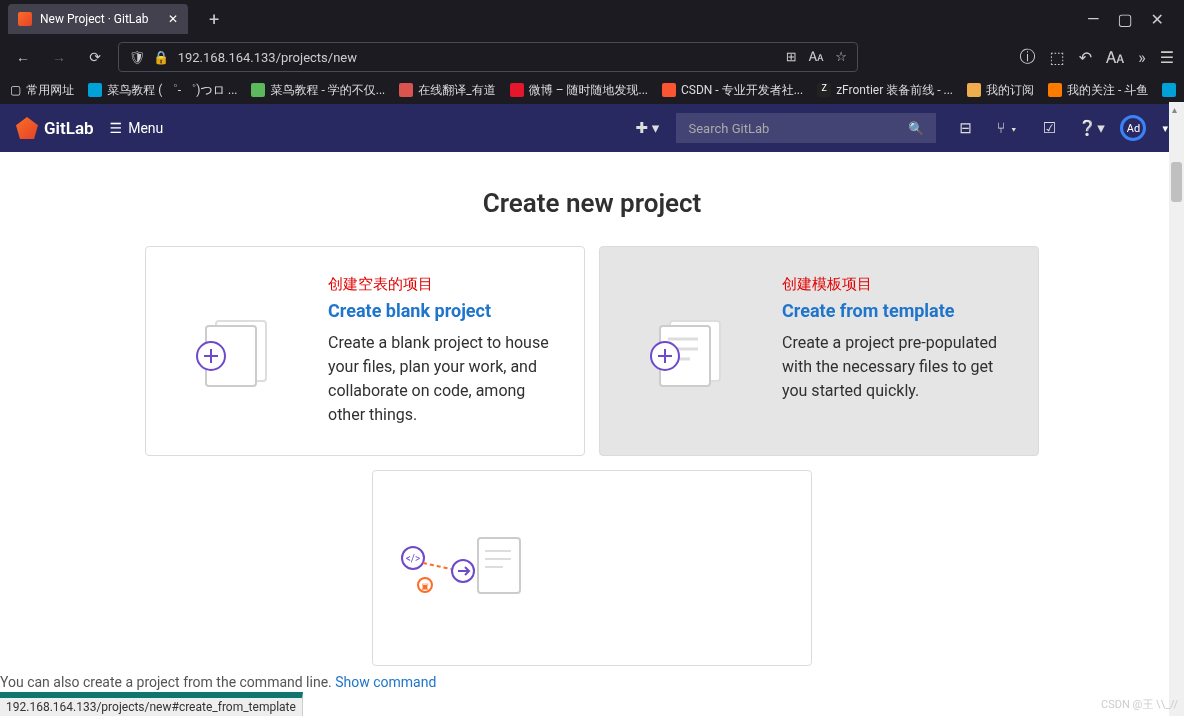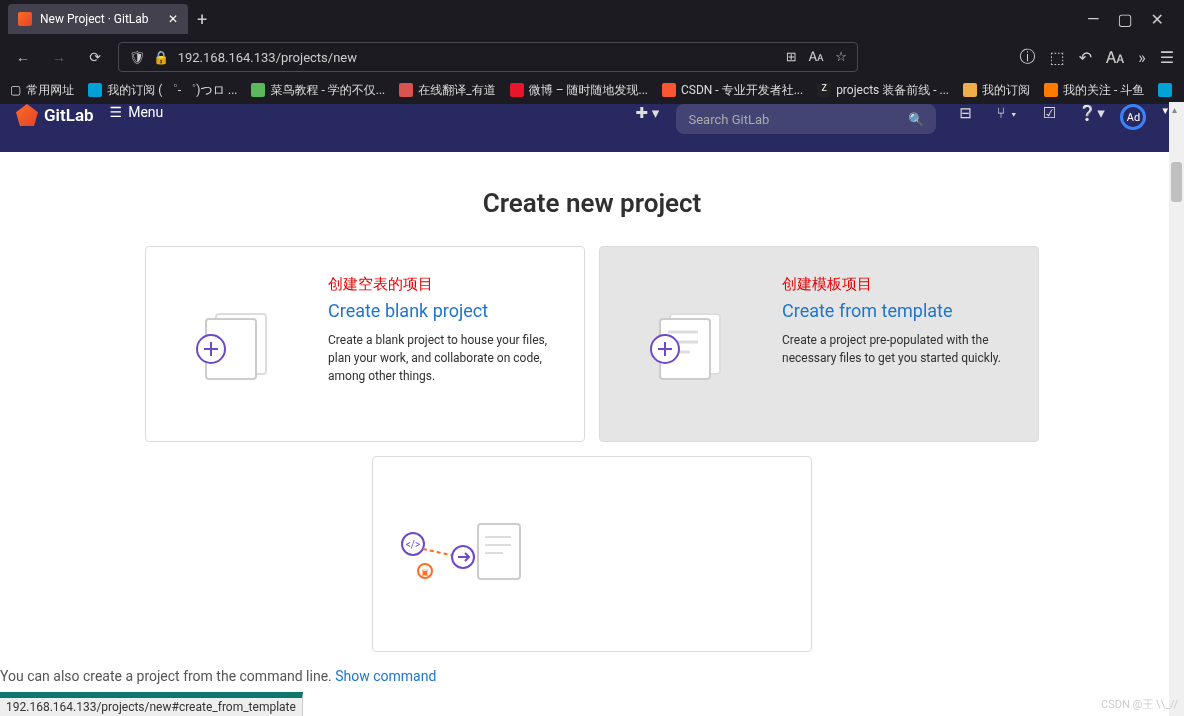--- a/index.html
+++ b/index.html
@@ -1,48 +1,48 @@
 <!DOCTYPE html>
 <html><head>
 <meta charset="utf-8">
 <style>
 *{margin:0;padding:0;box-sizing:border-box;font-family:-apple-system,BlinkMacSystemFont,"Segoe UI",Roboto,sans-serif}
 body{width:1184px;height:716px;background:#fff;overflow:hidden;position:relative}
 .browser-chrome{background:#1c1b22;color:#ccc}
-.tab-bar{height:36px;display:flex;align-items:center;padding:19px 8px;gap:0}
+.tab-bar{height:36px;display:flex;align-items:center;padding:19px 8px;gap:12px}
 .tab{background:#42414d;border-radius:4px 4px 0 0;height:30px;display:flex;align-items:center;padding:0 10px;gap:8px;font-size:12px;min-width:180px;color:#fff}
 .tab-favicon{width:14px;height:14px;background:linear-gradient(135deg,#fc6d26,#e24329);border-radius:2px}
 .tab-close{margin-left:auto;cursor:pointer}
 .new-tab{width:28px;height:28px;display:flex;align-items:center;justify-content:center;color:#ccc;font-size:18px}
 .win-controls{margin-left:auto;display:flex;gap:18px;padding-right:12px;color:#ccc}
 .nav-bar{height:38px;display:flex;align-items:center;padding:0 10px;gap:10px}
 .nav-icon{width:26px;text-align:center;color:#ccc;font-size:14px}
 .url-bar{flex:1;background:#1c1b22;border:1px solid #4a4a55;border-radius:4px;height:30px;display:flex;align-items:center;padding:0 10px;gap:8px;color:#ccc;font-size:13px;max-width:740px}
 .url-icons{margin-left:auto;display:flex;gap:12px}
 .right-icons{display:flex;gap:14px;color:#ccc;margin-left:auto;align-items:center}
 .bookmarks{height:28px;display:flex;align-items:center;padding:0 10px;gap:14px;font-size:12px;color:#ddd;overflow:hidden}
 .bm{display:flex;align-items:center;gap:5px;white-space:nowrap}
 .bm-icon{width:14px;height:14px;border-radius:2px;display:inline-block}
-.gitlab-header{background:#292961;height:48px;display:flex;align-items:flex-start;padding:0 16px;gap:16px;color:#fff}
+.gitlab-header{background:#292961;height:48px;display:flex;align-items:center;padding:0 16px;gap:16px;color:#fff}
 .gitlab-logo{display:flex;align-items:center;gap:6px;font-size:17px;font-weight:600}
 .gl-logo-icon{width:22px;height:22px;background:linear-gradient(135deg,#fc6d26,#e24329);clip-path:polygon(50% 0,100% 38%,82% 100%,18% 100%,0 38%)}
 .menu-btn{display:flex;align-items:center;gap:6px;font-size:14px}
 .gl-spacer{flex:1}
-.gl-search{background:rgba(255,255,255,.12);border-radius:8px;height:30px;width:260px;display:flex;align-items:center;padding:0 12px;font-size:13px;color:#aaa}
+.gl-search{background:rgba(255,255,255,.12);border-radius:0;height:30px;width:260px;display:flex;align-items:center;padding:0 12px;font-size:13px;color:#aaa}
 .gl-icon{width:26px;text-align:center;font-size:15px;color:#ddd}
 .gl-avatar{width:26px;height:26px;border:3px solid #3b82f6;border-radius:50%;display:flex;align-items:center;justify-content:center;font-size:11px}
 .content{background:#fff;padding:36px 0 20px;overflow-y:auto;height:calc(716px - 36px - 38px - 28px - 48px - 20px)}
 .page-title{text-align:center;font-size:26px;font-weight:600;color:#303030;margin-bottom:28px}
-.cards{display:flex;flex-wrap:wrap;gap:14px;justify-content:center;max-width:900px;margin:16px auto}
+.cards{display:flex;flex-wrap:wrap;gap:14px;justify-content:center;max-width:900px;margin:8px auto}
 .card{border:1px solid #dbdbdb;border-radius:4px;width:440px;padding:28px 28px 28px 20px;display:flex;gap:22px;cursor:pointer;min-height:196px}
 .card.hover{background:#e5e5e5}
 .card-icon{width:140px;flex-shrink:0;display:flex;align-items:center;justify-content:center}
 .annot{color:#e30000;font-size:15px;margin-bottom:6px}
-.card-title{color:#1f75cb;font-size:18px;font-weight:400;margin-bottom:10px}
-.card-desc{color:#303030;font-size:12px;line-height:1.5}
+.card-title{color:#1f75cb;font-size:18px;font-weight:700;margin-bottom:10px}
+.card-desc{color:#303030;font-size:16px;line-height:1.5}
 .footer-text{text-align:left;font-size:14px;color:#555;}
 .footer-text a{color:#1f75cb;text-decoration:none}
 .status-bar{position:absolute;bottom:0;left:0;background:#eee;padding:2px 6px;font-size:12px;color:#333;border-top:6px solid #0f766e;border-right:1px solid #ccc}
 .watermark{position:absolute;bottom:4px;right:6px;font-size:11px;color:#ccc}
 .scroll-ind{position:absolute;right:0;top:102px;bottom:0;width:15px;background:#f0f0f0}
 .scroll-thumb{position:absolute;top:60px;right:2px;width:11px;height:40px;background:#c0c0c0;border-radius:3px}
 svg{display:block}
 </style>
 </head>
 <body>
@@ -84,41 +84,41 @@
       <span>☰</span>
     </div>
   </div>
   <div class="bookmarks">
     <div class="bm">
         <span>▢</span>
         <span>常用网址</span>
       </div>
     <div class="bm">
         <span class="bm-icon" style="background:#00a1d6"></span>
-        <span>我的订阅 (  ゜- ゜)つロ ...</span>
+        <span>菜鸟教程 (  ゜- ゜)つロ ...</span>
       </div>
     <div class="bm">
         <span class="bm-icon" style="background:#5cb85c"></span>
         <span>菜鸟教程 - 学的不仅...</span>
       </div>
     <div class="bm">
         <span class="bm-icon" style="background:#d9534f"></span>
         <span>在线翻译_有道</span>
       </div>
     <div class="bm">
         <span class="bm-icon" style="background:#e6162d"></span>
         <span>微博 – 随时随地发现...</span>
       </div>
     <div class="bm">
         <span class="bm-icon" style="background:#fc5531"></span>
         <span>CSDN - 专业开发者社...</span>
       </div>
     <div class="bm">
         <span class="bm-icon" style="background:#222;color:#fff;font-size:9px;text-align:center">Z</span>
-        <span>projects 装备前线 - ...</span>
+        <span>zFrontier 装备前线 - ...</span>
       </div>
     <div class="bm">
         <span class="bm-icon" style="background:#f0ad4e"></span>
         <span>我的订阅</span>
       </div>
     <div class="bm">
         <span class="bm-icon" style="background:#ff7b00"></span>
         <span>我的关注 - 斗鱼</span>
       </div>
     <div class="bm">

